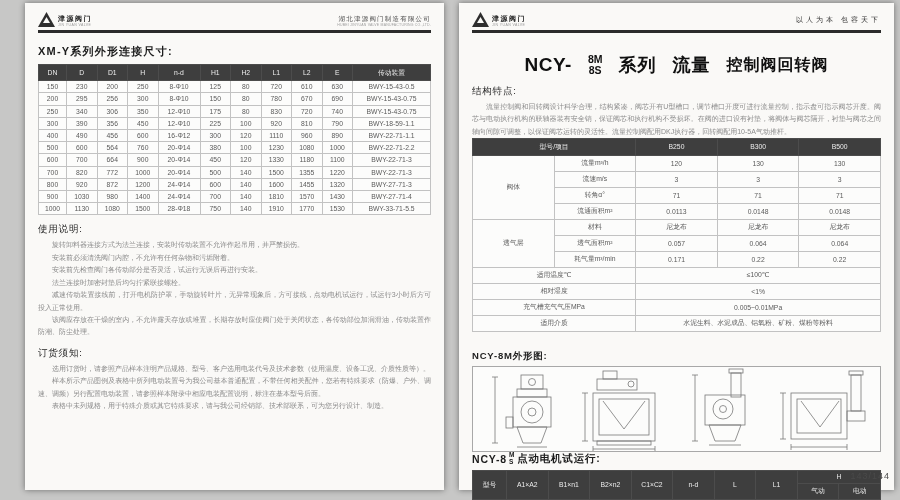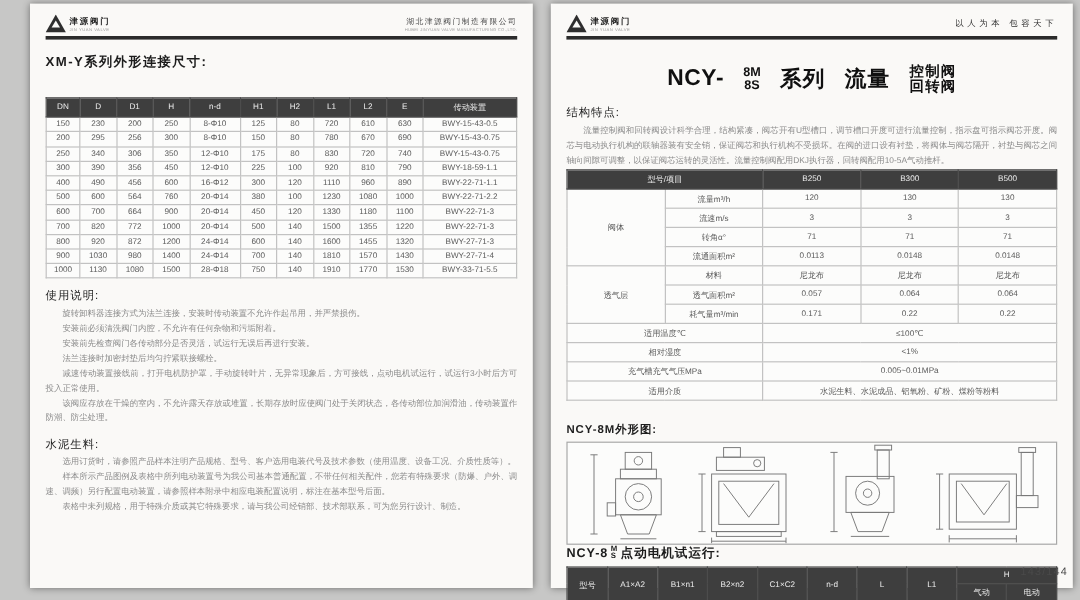--- a/index.html
+++ b/index.html
@@ -10,32 +10,32 @@
 .page-right{left:459px;width:435px}
 .hdr{display:flex;justify-content:space-between;align-items:flex-end;border-bottom:3px solid #2b2b2b;padding-bottom:3px}
 .logo{display:flex;align-items:flex-end;gap:3px}
 .logo svg{display:block}
 .logo-nm{font-size:7px;font-weight:bold;color:#222;letter-spacing:1.5px;line-height:1.1}
 .logo-sub{font-size:3.5px;color:#999;letter-spacing:.4px;line-height:1.2}
 .hdr-right{text-align:right}
 .company{font-size:6.5px;color:#4c4c4c;letter-spacing:1.2px;line-height:1.3}
 .company-sub{font-size:3.5px;color:#a0a0a0;letter-spacing:.2px}
 .slogan{font-size:7px;color:#333;letter-spacing:3px;padding-bottom:2px}
-.sec-title{font-size:11px;font-weight:bold;color:#1c1c1c;letter-spacing:1.2px;margin:11px 0 22px}
+.sec-title{font-size:11px;font-weight:bold;color:#1c1c1c;letter-spacing:1.2px;margin:11px 0 5px}
 .sub-title{font-size:9.5px;font-weight:normal;color:#1e1e1e;letter-spacing:.8px;margin:8px 0 3px}
 .tbl{width:100%;border-collapse:collapse;text-align:center;color:#5a5a5a;table-layout:fixed}
 .tbl th{background:#3e3e3e;color:#ededed;font-weight:normal;border:1px solid #4c4c4c;font-size:6.8px;padding:2.6px 1px}
 .tbl td{border:1px solid #c2c2c2;font-size:6.8px;padding:2.1px 1px;background:#fcfcfb}
 .xmy th:nth-child(1){width:28px}.xmy th:nth-child(5){width:42px}.xmy th:nth-child(11){width:78px}
 .para{font-size:7px;color:#8b8b8b;line-height:1.78;text-indent:2em;text-align:justify}
 .model-title{display:flex;justify-content:center;align-items:center;gap:16px;margin:20px 0 7px;color:#101010}
 .mt-main{font-size:19px;font-weight:bold;letter-spacing:.5px}
 .mt-stack{display:flex;flex-direction:column;align-items:center;font-weight:bold;font-size:10.5px;line-height:1.05}
 .mt-series{font-size:18px;font-weight:bold;letter-spacing:1px}
-.mt-type{display:flex;flex-direction:column;font-size:12px;font-weight:bold;line-height:1.12;letter-spacing:1px}
+.mt-type{display:flex;font-size:16px;font-weight:bold;line-height:1.12;letter-spacing:1px}
 .perf td{padding:2.5px 2px}
 .perf .c-group{width:50px}.perf .c-label{width:86px}
 .draw-titles{display:flex;margin-top:18px}
 .draw-titles .dt{width:50%;font-size:9.5px;font-weight:bold;color:#1e1e1e;letter-spacing:.8px}
 .draw-box{border:1px solid #a8a8a8;margin-top:3px;height:86px;background:#fcfcfb;overflow:hidden}
 .dims-title{display:flex;align-items:center;gap:2px;font-size:10.5px;font-weight:bold;color:#1c1c1c;letter-spacing:.8px;margin:0 0 4px}
 .dims-stack{display:flex;flex-direction:column;font-size:6.5px;line-height:1.05;font-weight:bold}
 .dims th:nth-child(1){width:34px}
 .pagenum{position:absolute;right:4px;bottom:9px;font-size:9px;color:#4a4a4a;letter-spacing:1px}
 </style>
@@ -228,21 +228,21 @@
   </table>
 
   <div class="sub-title">使用说明:</div>
   <p class="para">旋转卸料器连接方式为法兰连接，安装时传动装置不允许作起吊用，并严禁损伤。</p>
   <p class="para">安装前必须清洗阀门内腔，不允许有任何杂物和污垢附着。</p>
   <p class="para">安装前先检查阀门各传动部分是否灵活，试运行无误后再进行安装。</p>
   <p class="para">法兰连接时加密封垫后均匀拧紧联接螺栓。</p>
   <p class="para">减速传动装置接线前，打开电机防护罩，手动旋转叶片，无异常现象后，方可接线，点动电机试运行，试运行3小时后方可投入正常使用。</p>
   <p class="para">该阀应存放在干燥的室内，不允许露天存放或堆置，长期存放时应使阀门处于关闭状态，各传动部位加润滑油，传动装置作防潮、防尘处理。</p>
 
-  <div class="sub-title">水泥生料:</div>
+  <div class="sub-title">订货须知:</div>
   <p class="para">选用订货时，请参照产品样本注明产品规格、型号、客户选用电装代号及技术参数（使用温度、设备工况、介质性质等）。</p>
   <p class="para">样本所示产品图例及表格中所列电动装置号为我公司基本普通配置，不带任何相关配件，您若有特殊要求（防爆、户外、调速、调频）另行配置电动装置，请参照样本附录中相应电装配置说明，标注在基本型号后面。</p>
   <p class="para">表格中未列规格，用于特殊介质或其它特殊要求，请与我公司经销部、技术部联系，可为您另行设计、制造。</p>
 </div>
 
 <div class="page page-right">
   <div class="hdr">
     <div class="logo">
       <span>
         <svg width="17" height="15" viewBox="0 0 17 15">

